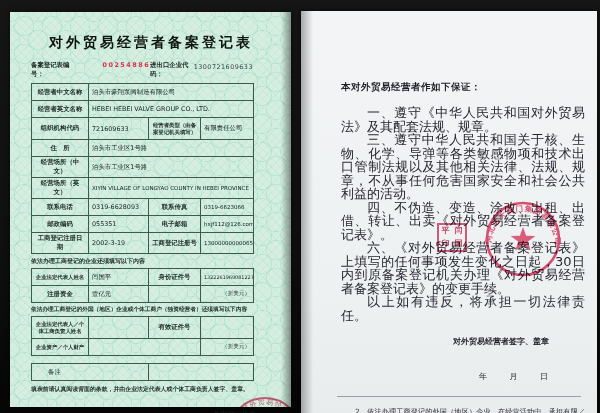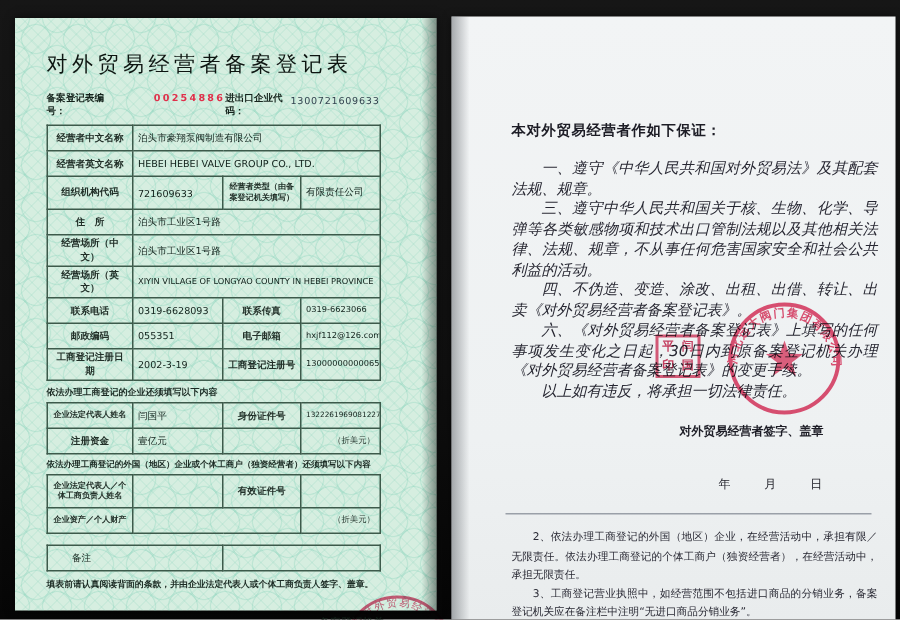--- a/index.html
+++ b/index.html
@@ -21,21 +21,21 @@
       repeating-linear-gradient(45deg, rgba(90,195,165,.10) 0 1px, rgba(0,0,0,0) 1px 6px),
       repeating-linear-gradient(135deg, rgba(90,195,165,.10) 0 1px, rgba(0,0,0,0) 1px 6px);
     background-size:28px 28px,28px 28px,auto,auto;
     background-position:0 0,14px 14px,0 0,0 0;
     box-shadow:0 0 6px rgba(0,0,0,.6);
     padding:22px 38px 0 21px;box-sizing:border-box;
     color:#15231c;
   }
   .page-left::after{content:"";position:absolute;top:0;right:0;bottom:0;width:10px;
     background:linear-gradient(270deg,rgba(20,30,25,.45),rgba(20,30,25,0));pointer-events:none;}
-  .lp-title{font-size:14px;font-weight:normal;letter-spacing:3px;text-align:left;color:#0d1511;margin-bottom:9px;}
+  .lp-title{font-size:14px;font-weight:bold;letter-spacing:3px;text-align:right;color:#0d1511;margin-bottom:9px;}
   .lp-header{font-size:6.4px;font-weight:bold;display:flex;align-items:baseline;margin:0 0 4px 0;}
   .lp-header .num-red{color:#e02f4a;font-weight:bold;letter-spacing:1.5px;margin-left:14px;padding-left:16px;}
   .lp-header .spacer{flex:1;}
   .lp-header .num-dark{color:#31424e;font-weight:normal;letter-spacing:.5px;margin-left:2px;position:relative;top:2px;}
 
   table.ft{border-collapse:collapse;table-layout:fixed;width:222px;font-size:6.4px;border-radius:14px;}
   table.ft td{border:1px solid #3d5a4b;padding:1px 3px;height:14px;overflow:hidden;vertical-align:middle;}
   td.lab{text-align:center;color:#223029;font-weight:bold;}
   td.val{color:#10201a;}
   .sm{font-size:5.5px;letter-spacing:0;}
@@ -56,21 +56,21 @@
   .page-right{
     position:absolute;left:301px;top:11px;width:296px;height:402px;
     background:linear-gradient(180deg,#f2f4f5 0%,#eef1f2 70%,#e9eced 100%);
     box-shadow:0 0 6px rgba(0,0,0,.6);
     padding:70px 12px 0 40px;box-sizing:border-box;
     color:#272732;position:absolute;
   }
   .page-right::before{content:"";position:absolute;left:0;top:0;bottom:0;width:12px;
     background:linear-gradient(90deg,rgba(90,95,100,.5),rgba(90,95,100,0));pointer-events:none;}
   .rp-title{font-size:9.5px;font-weight:bold;letter-spacing:.5px;color:#1d1d26;margin-bottom:12px;}
-  .clause{font-size:10px;line-height:13.5px;text-indent:2em;margin:0;text-align:justify;font-style:italic;}
+  .clause{font-size:13px;line-height:13.5px;text-indent:2em;margin:0;text-align:justify;}
   .rp-sign{margin-top:14px;padding-left:112px;font-size:8px;font-weight:bold;color:#1d1d26;white-space:nowrap;position:relative;z-index:1;}
   .rp-date{margin-top:24px;padding-left:138px;font-size:8px;font-weight:normal;color:#1d1d26;letter-spacing:0;}
   .rp-date span{margin-right:20px;}
   .rp-divider{border:none;border-top:1px solid #9aa0a8;margin:14px 4px 9px -4px;}
   .notes{font-size:7.1px;line-height:12.5px;}
   .notes p{margin:0;text-align:justify;}
   .notes p.ind{text-indent:2em;}
   .notes b{font-weight:bold;}
   .sealC{position:absolute;left:168px;top:176px;width:104px;height:104px;mix-blend-mode:multiply;opacity:.88;pointer-events:none;}
   .sealP{

